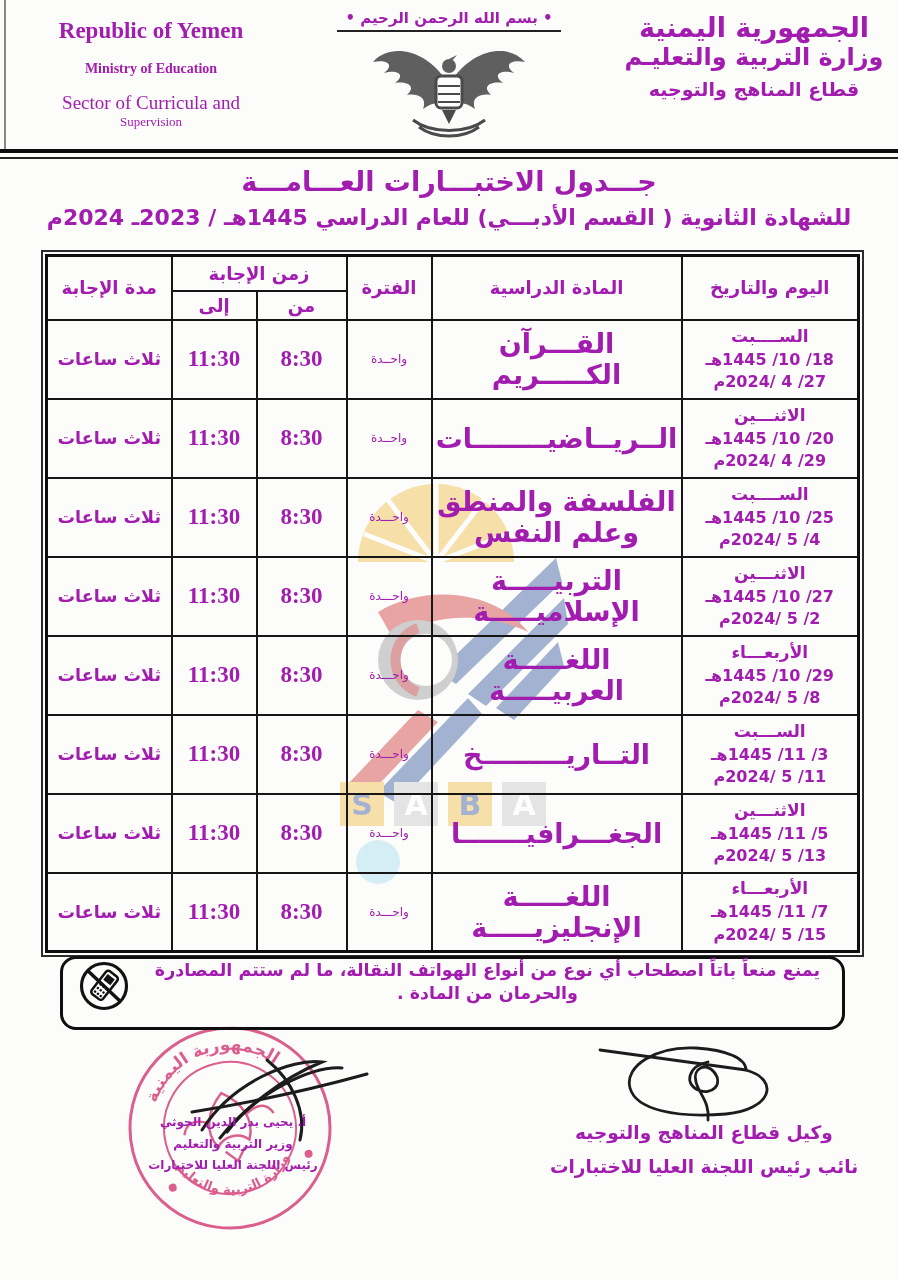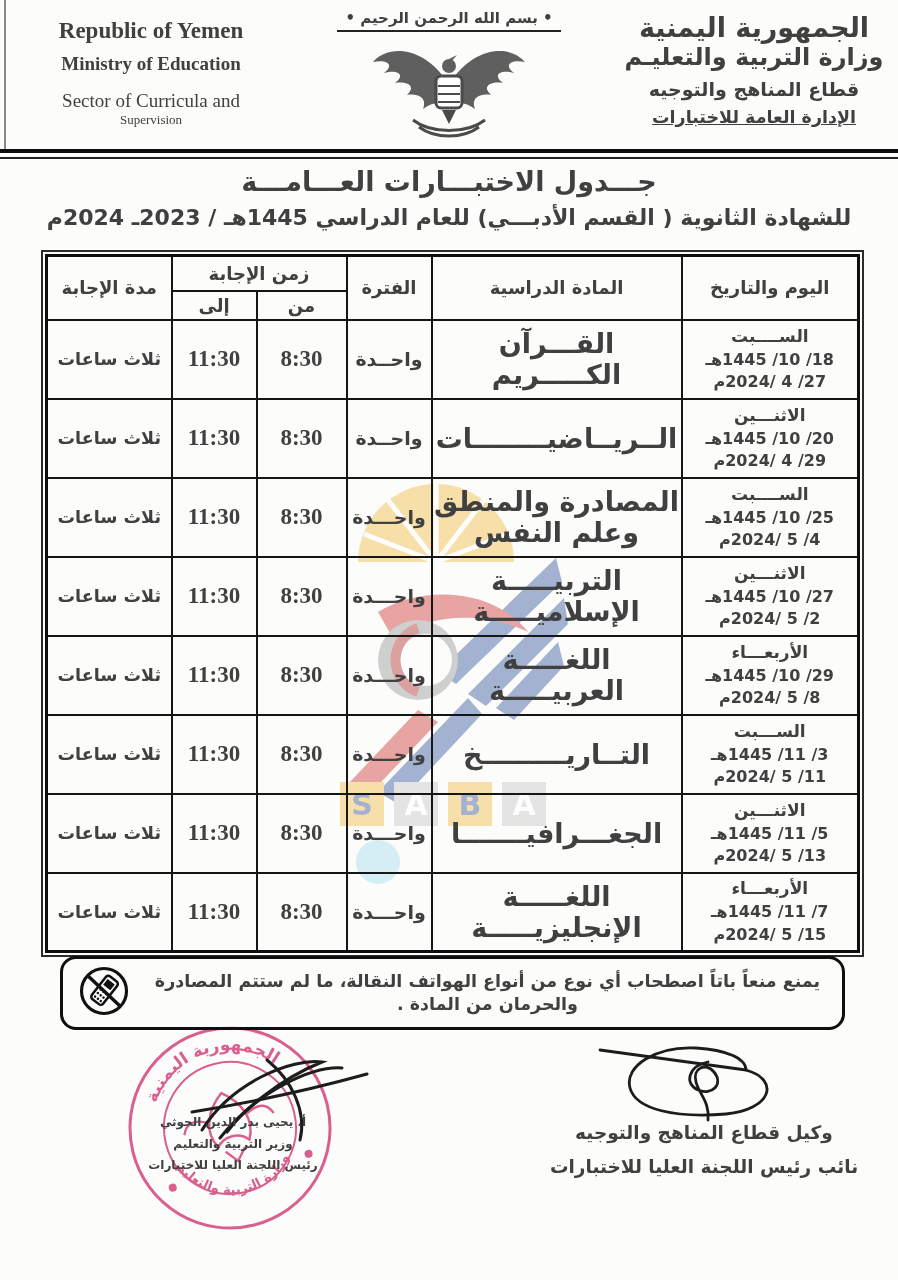--- a/index.html
+++ b/index.html
@@ -1,24 +1,24 @@
 <!DOCTYPE html>
 <html lang="ar"><head>
 <meta charset="utf-8">
 <style>
   html,body{margin:0;padding:0;}
   body{background:#e8e8e8;font-family:"DejaVu Sans",sans-serif;}
-  .page{position:relative;width:898px;height:1280px;margin:0 auto;background:#fcfcfb;overflow:hidden;color:#404040;}
+  .page{position:relative;width:898px;height:1280px;margin:0 auto;background:#fcfcfb;overflow:hidden;color:#a21caf;}
   .abs{position:absolute;}
 
   
   .edge-left{left:4px;top:0;width:2px;height:150px;background:#2a2a2a;opacity:.55;}
   .hdr-en{left:22px;top:18px;width:258px;text-align:center;font-family:"Liberation Serif",serif;}
   .hdr-en .l1{font-size:23px;font-weight:bold;}
-  .hdr-en .l2{font-size:19px;font-weight:bold;margin-top:9px;}
+  .hdr-en .l2{font-size:14px;font-weight:bold;margin-top:17px;}
   .hdr-en .l3{font-size:19px;margin-top:15px;}
   .hdr-en .l4{font-size:13px;}
   .hdr-center{left:318px;top:8px;width:262px;text-align:center;}
   .bismillah{display:inline-block;font-size:15px;font-weight:bold;border-bottom:2px solid #222;padding:0 8px 3px;direction:rtl;}
   .hdr-ar{right:10px;top:12px;width:268px;text-align:center;direction:rtl;}
   .hdr-ar .a1{font-size:27px;font-weight:bold;letter-spacing:1px;}
   .hdr-ar .a2{font-size:24px;font-weight:bold;}
   .hdr-ar .a3{font-size:19px;font-weight:bold;margin-top:7px;}
   .hdr-ar .a4{font-size:17.5px;font-weight:bold;margin-top:7px;text-decoration:underline;}
   .rule1{top:149px;left:0;right:0;height:4px;background:#0c0c0c;}
@@ -36,26 +36,26 @@
   table.sched{border-collapse:collapse;table-layout:fixed;width:812px;direction:rtl;background:transparent;}
   table.sched th,table.sched td{border:2px solid #161616;text-align:center;vertical-align:middle;padding:0;background:transparent;}
   table.sched{border:3px solid #0e0e0e;}
   th.h{font-size:18px;font-weight:bold;}
   tr.hr1{height:35px;} tr.hr2{height:29px;}
   tbody tr{height:79px;}
   td.c-day{font-weight:bold;line-height:1.4;}
   td.c-day .day{font-size:17px;}
   td.c-day .hijri,td.c-day .greg{font-size:16px;}
   td.c-subj{font-size:27px;font-weight:bold;}
-  td.c-period{font-size:19px;font-weight:bold;}
+  td.c-period{font-size:12px;font-weight:normal;}
   td.c-time{font-family:"Liberation Serif",serif;font-size:23px;font-weight:bold;direction:ltr;}
   td.c-dur{font-size:17.5px;font-weight:bold;}
 
   
-  .notice{top:956px;left:60px;width:785px;height:74px;border:3px solid #0f0f0f;border-radius:16px;display:flex;align-items:center;padding:0 14px;box-sizing:border-box;gap:16px;z-index:2;background:rgba(252,252,251,.6);}
+  .notice{top:956px;left:60px;width:785px;height:74px;border:3px solid #0f0f0f;border-radius:16px;display:flex;align-items:flex-start;padding:0 14px;box-sizing:border-box;gap:16px;z-index:2;background:rgba(252,252,251,.6);}
   .notice-text{flex:1;direction:rtl;text-align:center;font-size:17.5px;font-weight:bold;line-height:1.3;}
 
   
   .stamp{left:124px;top:1022px;width:212px;height:212px;transform:rotate(-14deg);opacity:.85;z-index:1;}
   .scribble-left{left:172px;top:1052px;width:210px;height:100px;z-index:3;}
   .sig-left{left:58px;top:1112px;width:350px;text-align:center;direction:rtl;font-weight:bold;font-size:12px;line-height:1.8;z-index:4;}
   .scribble-right{left:596px;top:1032px;width:205px;height:95px;z-index:1;}
   .sig-right{left:528px;top:1116px;width:352px;text-align:center;direction:rtl;font-weight:bold;font-size:18.5px;line-height:1.85;z-index:2;}
 </style>
 </head>
@@ -87,21 +87,20 @@
         <path d="M77,78 l7,14 7,-14" fill="#4a4a4a"></path>
         <path d="M48,88 C66,102 102,102 120,88 M54,95 C70,107 98,107 114,95" stroke="#4a4a4a" stroke-width="3" fill="none"></path>
       </svg>
     </div>
   </div>
 
   <div class="abs hdr-ar">
     <div class="a1">الجمهورية اليمنية</div>
     <div class="a2">وزارة التربية والتعليـم</div>
     <div class="a3">قطاع المناهج والتوجيه</div>
-    <div class="a4">الإدارة العامة للاختبارات</div>
   </div>
 
   <div class="abs rule1"></div>
   <div class="abs rule2"></div>
 
   <div class="abs title">جـــدول الاختبـــارات العـــامـــة</div>
   <div class="abs subtitle">للشهادة الثانوية ( القسم الأدبـــي) للعام الدراسي 1445هـ /  2023ـ 2024م</div>
 
   <div class="abs watermark">
     <svg width="250" height="428" viewBox="0 0 250 428">
@@ -183,21 +182,21 @@
       <td class="c-time">8:30</td>
       <td class="c-time">11:30</td>
       <td class="c-dur">ثلاث ساعات</td>
     </tr>
           <tr>
       <td class="c-day">
         <div class="day">الســــبت</div>
         <div class="hijri">25/ 10/ 1445هـ</div>
         <div class="greg">4/ 5 /2024م</div>
       </td>
-      <td class="c-subj">المصادرة والمنطق وعلم النفس</td>
+      <td class="c-subj">الفلسفة والمنطق وعلم النفس</td>
       <td class="c-period">واحـــدة</td>
       <td class="c-time">8:30</td>
       <td class="c-time">11:30</td>
       <td class="c-dur">ثلاث ساعات</td>
     </tr>
           <tr>
       <td class="c-day">
         <div class="day">الاثنـــين</div>
         <div class="hijri">27/ 10/ 1445هـ</div>
         <div class="greg">2/ 5 /2024م</div>

